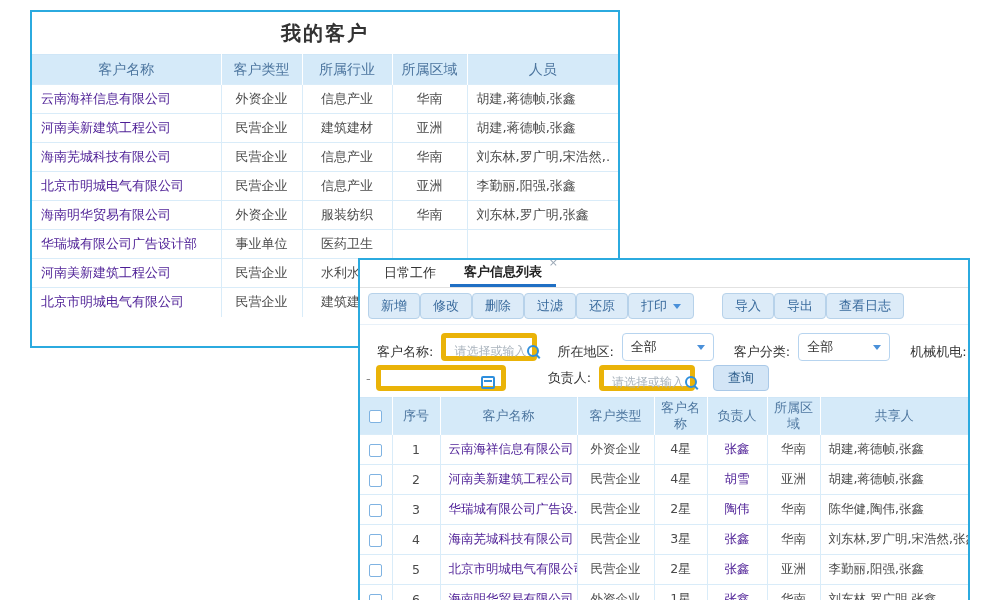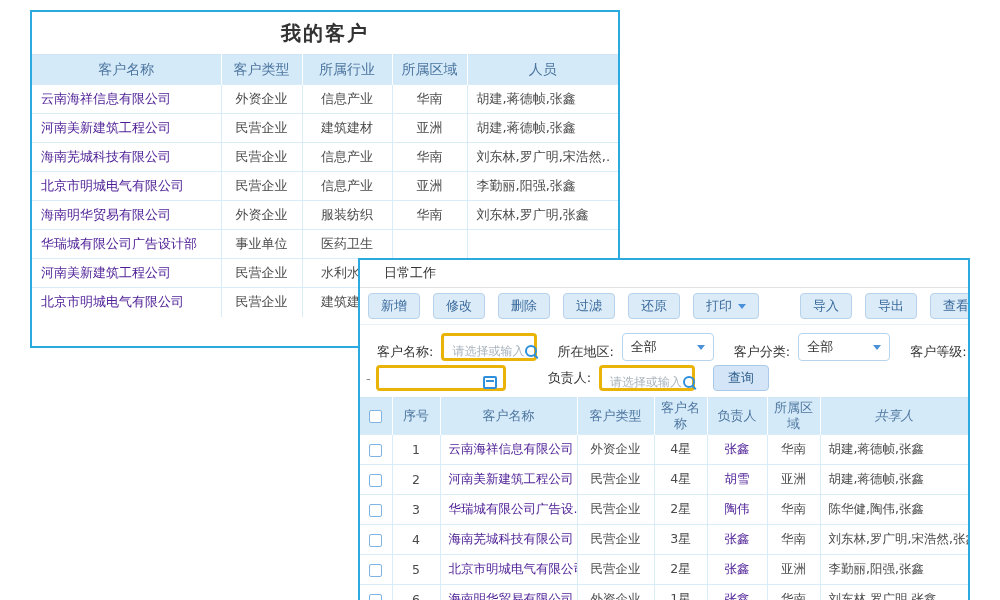--- a/index.html
+++ b/index.html
@@ -20,44 +20,44 @@
   #win1 td.c-name, #win1 td.c-staff { text-align:left; padding-left:9px; }
   .lnk { color:#4c1d95; cursor:pointer; }
 
   
   #win2 { left:358px; top:240px; width:612px; height:350px;margin-top:18px; }
   .tabbar { height:28px; display:flex; align-items:flex-end; border-bottom:1px solid #e2e2e2; padding-left:10px; }
   .tab { position:relative; font-size:13px; color:#333; padding:6px 14px 5px; cursor:pointer; }
   .tab.active { font-weight:bold; color:#222; border-bottom:3px solid #1f6fc4; padding-bottom:3px; }
   .tab .close-x { position:absolute; top:-1px; right:-2px; font-size:11px; color:#9aa7b5; font-weight:normal; }
 
-  .toolbar { display:flex; align-items:center; gap:13px; padding:5px 0 5px 8px; border-bottom:1px solid #e8f1f9; }
+  .toolbar { display:flex; align-items:center; padding:5px 0 5px 8px; border-bottom:1px solid #e8f1f9; }
   .tbtn { height:26px; padding:0 12px; display:inline-flex; align-items:center; gap:6px; background:#dcebf8; border:1px solid #b7d2ea; border-radius:4px; font-size:13px; color:#3a6b9d; cursor:pointer; white-space:nowrap; }
   .tbtn.gap-before { margin-left:28px; }
   .caret { width:0; height:0; border-left:4px solid transparent; border-right:4px solid transparent; border-top:5px solid #4a90d9; display:inline-block; }
 
   .filters1 { display:flex; align-items:flex-end; white-space:nowrap; overflow:hidden; margin:6px 0 0 0; padding-left:17px; height:30px; }
   .filters2 { display:flex; align-items:center; white-space:nowrap; overflow:hidden; margin:3px 0 5px 0; padding-left:6px; height:28px; }
   .flabel { font-size:13px; color:#333; margin-right:8px; }
   .fgap { width:20px; flex:0 0 auto; }
-  .finput { display:inline-flex; align-items:center; justify-content:space-between; width:96px; height:28px; border:3px solid #eab308; border-radius:4px; background:#fff; padding:8px 6px 0 8px; flex:0 0 auto; }
+  .finput { display:inline-flex; align-items:center; justify-content:space-between; width:96px; height:28px; border:5px solid #eab308; border-radius:4px; background:#fff; padding:8px 6px 0 8px; flex:0 0 auto; }
   .finput .ph { font-size:12px; color:#aab4bd; }
   .fselect { display:inline-flex; align-items:center; justify-content:space-between; width:92px; height:28px; border:1px solid #b7d4ef; border-radius:4px; background:#fff; padding:0 8px 0 8px; font-size:13px; color:#333; flex:0 0 auto; }
   .date-input { width:130px; height:26px; }
   .hyphen { color:#888; font-size:13px; margin-right:5px; }
   .qbtn { height:26px; padding:0 14px; background:#d3e5f6; border:1px solid #aac9e8; border-radius:4px; font-size:13px; color:#33628f; cursor:pointer; margin-left:18px; }
 
   .search-icon { position:relative; width:15px; height:15px; display:inline-block; flex:0 0 auto; }
   .search-icon::before { content:''; position:absolute; left:1px; top:1px; width:8px; height:8px; border:2px solid #2e8fdd; border-radius:50%; }
   .search-icon::after { content:''; position:absolute; left:11px; top:10px; width:2px; height:5px; background:#2e8fdd; transform:rotate(-45deg); }
   .calendar-icon { position:relative; width:14px; height:13px; display:inline-block; border:2px solid #2e8fdd; border-radius:2px; flex:0 0 auto; }
   .calendar-icon::before { content:''; position:absolute; left:1px; right:1px; top:2px; height:2px; background:#2e8fdd; }
 
   #win2 table th { background:#d5eaf9; color:#4d769f; font-size:13px; font-weight:normal; height:37px; border-right:1px solid #fff; border-top:1px solid #cfe6f7; line-height:1.2; padding:1px 2px; text-align:center; }
-  #win2 table th:last-child { border-right:none;font-style:italic; }
+  #win2 table th:last-child { border-right:none; }
   #win2 td { height:30px; font-size:12.5px; color:#4a4a4a; border-top:1px solid #d9ecf9; border-right:1px solid #d9ecf9; text-align:center; overflow:hidden; white-space:nowrap; }
   #win2 td:last-child { border-right:none; }
   #win2 td.c-name, #win2 td.c-shared { text-align:left; padding-left:8px; }
   .cb { appearance:none; -webkit-appearance:none; width:13px; height:13px; border:1px solid #7fb3e2; border-radius:2px; background:#fff; vertical-align:middle; cursor:pointer; }
 </style>
 </head>
 <body>
 
 <div class="stage">
 
@@ -138,20 +138,24 @@
             <td class="c-staff"></td>
           </tr>
         </tbody>
     </table>
   </div>
 
   <div class="win" id="win2">
 
     <div class="tabbar">
       <div class="tab">日常工作</div>
+      <div class="tab active">
+        <span>客户信息列表</span>
+        <span class="close-x">×</span>
+      </div>
     </div>
 
     <div class="toolbar" id="toolbar">
         <button class="tbtn">新增</button>
         <button class="tbtn">修改</button>
         <button class="tbtn">删除</button>
         <button class="tbtn">过滤</button>
         <button class="tbtn">还原</button>
         <button class="tbtn">打印<span class="caret"></span></button>
         <button class="tbtn gap-before">导入</button>
@@ -171,21 +175,21 @@
         <span>全部</span>
         <span class="caret"></span>
       </span>
       <span class="fgap"></span>
       <span class="flabel">客户分类:</span>
       <span class="fselect">
         <span>全部</span>
         <span class="caret"></span>
       </span>
       <span class="fgap"></span>
-      <span class="flabel">客户等级:</span>
+      <span class="flabel">机械机电:</span>
 
     </div>
 
     <div class="filters2">
       <span class="hyphen">-</span>
       <span class="finput date-input">
         <span class="ph"></span>
         <span class="calendar-icon"></span>
       </span>
       <span style="width:42px; flex:0 0 auto"></span>

